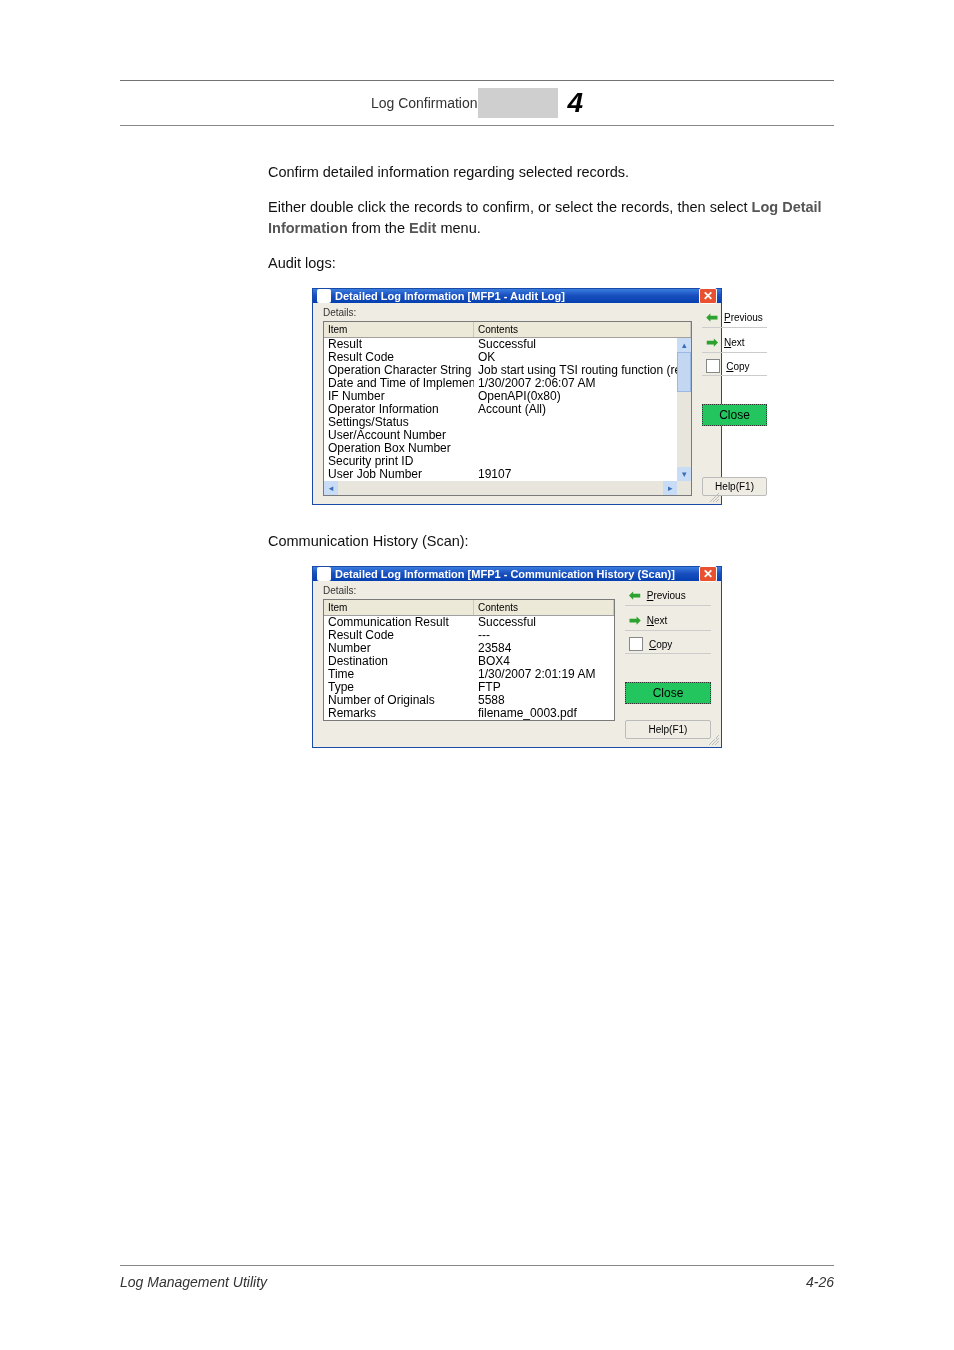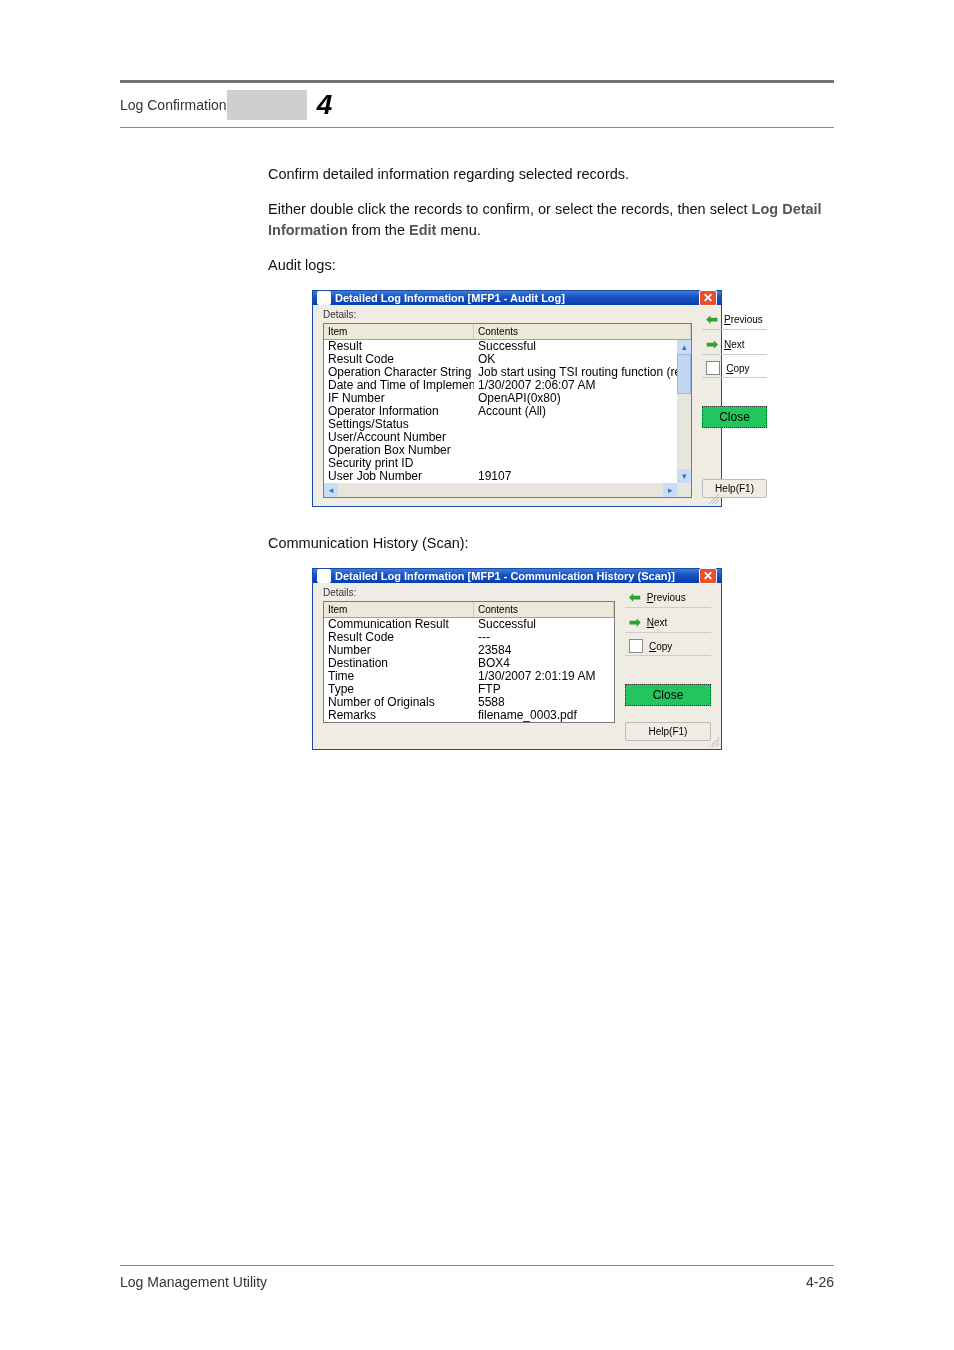--- a/index.html
+++ b/index.html
@@ -12,24 +12,24 @@
       position: relative;
     }
     .page {
       padding: 80px 120px 60px 120px;
       height: 100%;
       display: flex;
       flex-direction: column;
     }
     
     .header-wrap {
-      border-top: 3px solid #737373;
+      border-top: 1px solid #737373;
       border-bottom: 1px solid #888;
       display: flex;
-      justify-content: flex-start;
+      justify-content: center;
       align-items: center;
       padding: 6px 0;
       margin-bottom: 36px;
     }
     .header-left {
       font-size: 14px;
       color: #333;
     }
     .chapter-box {
       display: flex;
@@ -225,20 +225,21 @@
         linear-gradient(135deg, transparent 50%, #bbb 50%, #bbb 55%, transparent 55%, transparent 65%, #bbb 65%, #bbb 70%, transparent 70%, transparent 80%, #bbb 80%, #bbb 85%, transparent 85%);
     }
     
     .footer {
       border-top: 1px solid #888;
       padding-top: 8px;
       display: flex;
       justify-content: space-between;
       font-size: 14px;
       color: #333;
+      font-style: italic;
     }
   </style>
 </head>
 <body>
 
 <div class="page">
   <div class="header-wrap">
     <div class="header-left">Log Confirmation</div>
     <div class="chapter-box">
       <div class="chapter-gray"></div>

